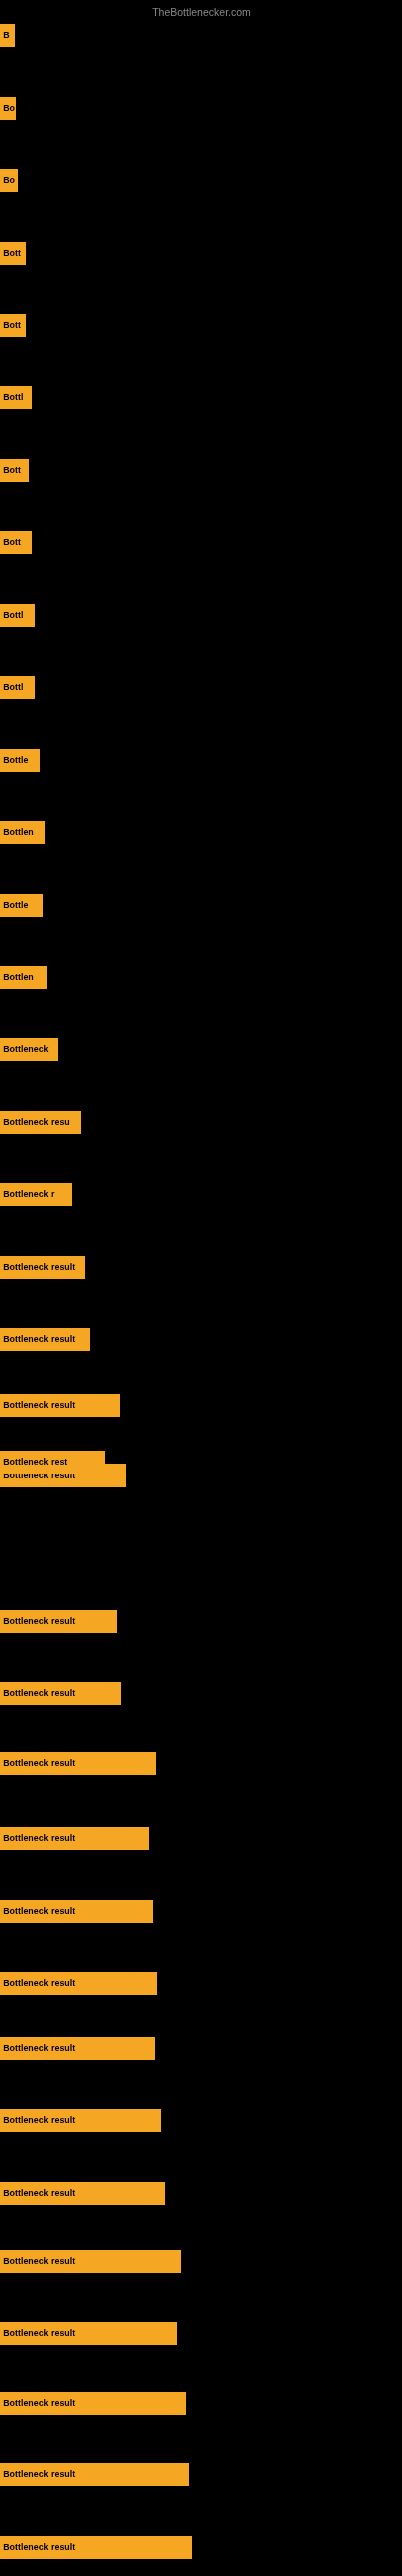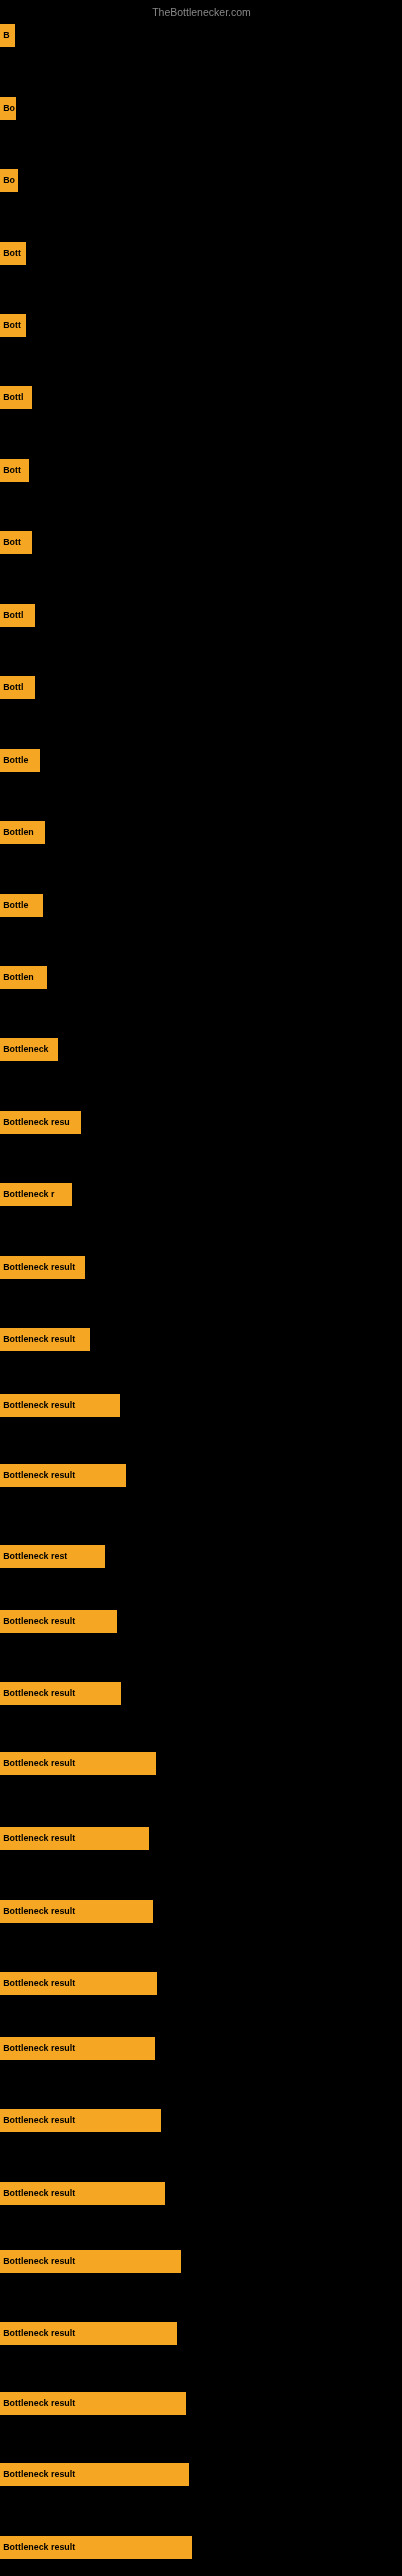--- a/index.html
+++ b/index.html
@@ -154,21 +154,21 @@
     <div class="bar-container" style="top: 1394px;">
       <div class="bar" style="width: 120px;">
         <span class="bar-label">Bottleneck result</span>
       </div>
     </div>
     <div class="bar-container" style="top: 1464px;">
       <div class="bar" style="width: 126px;">
         <span class="bar-label">Bottleneck result</span>
       </div>
     </div>
-    <div class="bar-container" style="top: 1545px;">
+    <div class="bar-container" style="top: 1451px;">
       <div class="bar" style="width: 105px;">
         <span class="bar-label">Bottleneck rest</span>
       </div>
     </div>
     <div class="bar-container" style="top: 1610px;">
       <div class="bar" style="width: 117px;">
         <span class="bar-label">Bottleneck result</span>
       </div>
     </div>
     <div class="bar-container" style="top: 1682px;">

